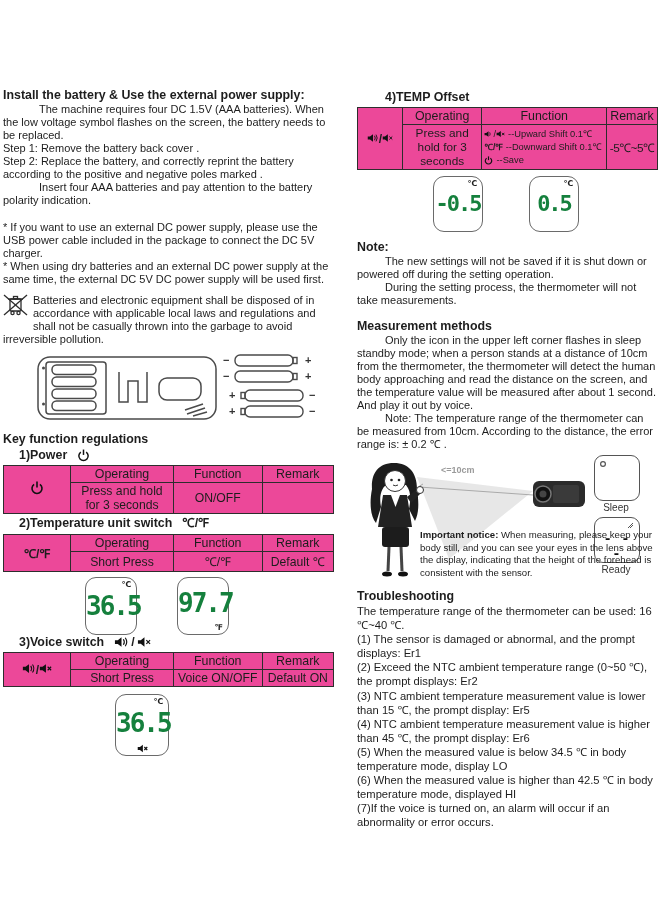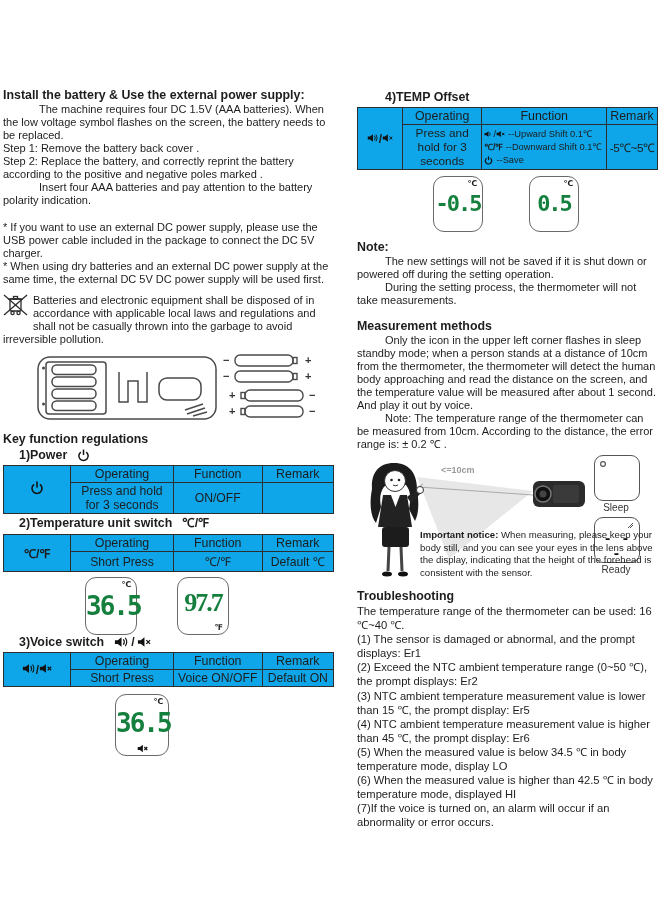--- a/index.html
+++ b/index.html
@@ -18,21 +18,21 @@
   h3{margin:0;font-size:12.4px;line-height:15px;font-weight:bold;}
   .gap8{margin-top:8px;}
   .gap12{margin-top:12px;}
   .gap14{margin-top:14px;}
 
   .sec-title{font-weight:bold;font-size:12.4px;margin:0 0 0 16px;display:flex;align-items:center;gap:10px;}
   .sec-title .ttl-ic{display:inline-flex;align-items:center;gap:2px;font-weight:bold;}
 
   table.fn{border-collapse:collapse;width:100%;table-layout:fixed;margin-top:3px;}
   table.fn td{border:1.6px solid #2d2d2d;text-align:center;vertical-align:middle;
-    font-size:12.2px;padding:1px 2px;background:#0ea5e9;}
+    font-size:12.2px;padding:1px 2px;background:#ec4899;}
   table.fn td.hdr{font-size:12.4px;}
   .icon-cell{font-weight:bold;}
 
   
   .t-left col.c0{width:62px;} .t-left col.c1{width:95px;}
   .t-left col.c2{width:82px;} .t-left col.c3{width:66px;}
   
   .t-right col.c0{width:44px;} .t-right col.c1{width:78px;}
   .t-right col.c2{width:122px;} .t-right col.c3{width:50px;}
   .t-right td{font-size:11.4px;}
@@ -205,21 +205,21 @@
   </tbody>
     </table>
 
   <div class="lcd-row" style="margin:5px 0 0 82px;gap:40px;">
     <div class="lcd" style="width:50px;height:56px;">
       <span class="lcd-unit unit-tr">℃</span>
       <span class="lcd-value" style="font-size:26px;top:13px;">36.5</span>
     </div>
     <div class="lcd" style="width:50px;height:56px;">
       <span class="lcd-unit unit-br">℉</span>
-      <span class="lcd-value" style="font-size:26px;top:10px;font-family:Liberation Serif, serif;">97.7</span>
+      <span class="lcd-value" style="font-size:26px;top:10px;">97.7</span>
     </div>
   </div>
 
   <div class="sec-title gap8">
     <span>3)Voice switch</span>
     <span class="ttl-ic">
       <svg width="15" height="12" viewBox="0 0 16 12">
           <polygon points="1,4 4,4 8,1 8,11 4,8 1,8" fill="#111"></polygon>
           <path d="M10,3 q2,3 0,6 M12,1.5 q3.2,4.5 0,9" stroke="#111" stroke-width="1.2" fill="none"></path>
         </svg>

